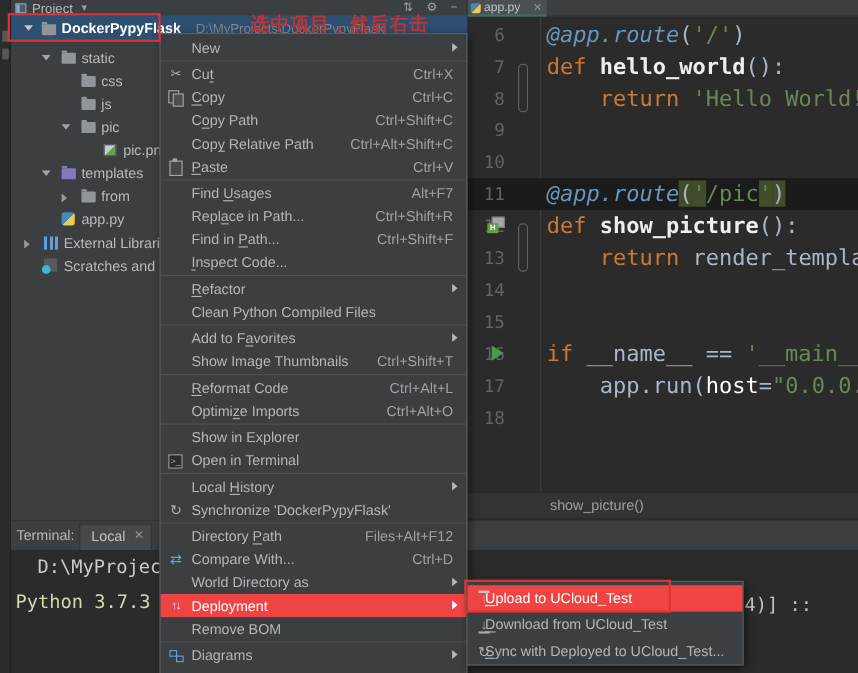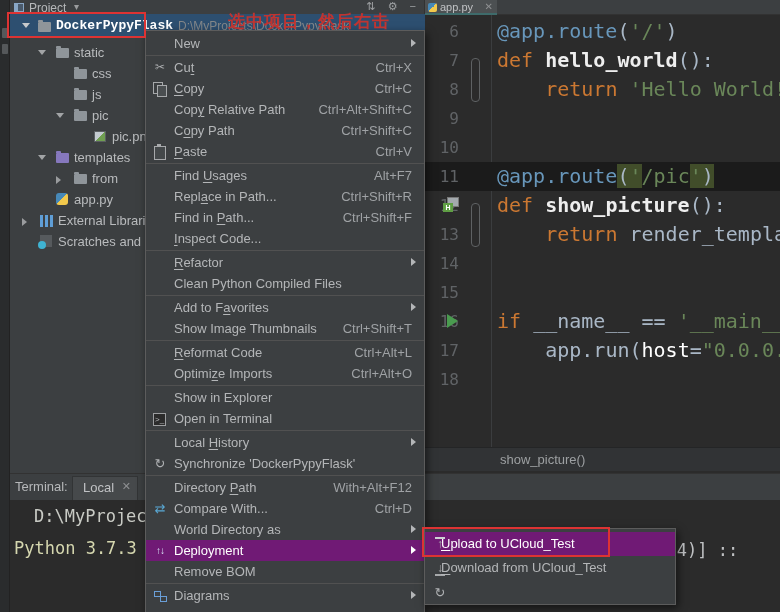--- a/index.html
+++ b/index.html
@@ -17,21 +17,21 @@
   .ph-icon{position:absolute;left:4px;top:3px;width:10px;height:9px;border:1px solid #88a6c5;background:#4a5a6b;}
   .ph-icon::before{content:"";position:absolute;left:0;top:0;width:3px;height:7px;background:#88a6c5;}
   .ph-title{position:absolute;left:19px;top:1px;}
   .ph-caret{position:absolute;left:64px;top:1px;color:#9a9c9e;font-size:10px;}
   .ph-right{position:absolute;right:8px;top:0;color:#9da0a2;font-size:11px;}
   .ph-right span{margin-left:9px;cursor:default;}
 
   .root-row{position:absolute;left:0;top:14px;width:415px;height:24px;background:#2d4f70;}
   .root-arrow{position:absolute;left:12px;top:9px;width:0;height:0;border-left:4px solid transparent;border-right:4px solid transparent;border-top:5px solid #c7c9cb;}
   .root-folder{position:absolute;left:28px;top:8px;}
-  .root-label{position:absolute;left:46px;top:4px;font-weight:bold;color:#ffffff;font-size:13px;font-family:Liberation Mono, monospace;}
+  .root-label{position:absolute;left:46px;top:4px;font-weight:bold;color:#ffffff;font-size:13px;}
   .root-path{position:absolute;left:168px;top:5px;color:#83878a;font-size:12px;white-space:nowrap;}
 
   .trow{position:absolute;left:0;width:415px;height:21px;}
   .tarr{position:absolute;top:8px;}
   .tarr-d{width:0;height:0;border-left:4px solid transparent;border-right:4px solid transparent;border-top:5px solid #a2a4a6;}
   .tarr-r{width:0;height:0;border-top:4px solid transparent;border-bottom:4px solid transparent;border-left:5px solid #9a9c9e;}
   .tlabel{position:absolute;top:3px;color:#b9bbbd;white-space:nowrap;}
   .ti{position:absolute;top:6px;width:13px;height:10px;}
   .ti-folder,.ti-folder-purple{background:#8f959a;border-radius:1px;}
   .ti-folder::before,.ti-folder-purple::before{content:"";position:absolute;left:0;top:-2px;width:5px;height:2px;background:inherit;border-radius:1px 1px 0 0;}
@@ -54,21 +54,21 @@
   .cl{position:absolute;left:0;width:355px;height:29px;line-height:29px;}
   .cl-hl{background:#1b1b1b;}
   .lnum{position:absolute;left:0;width:34px;text-align:right;color:#606366;font-size:16px;}
   .gi{position:absolute;left:22px;top:7px;}
   .i-run{width:0;height:0;border-top:7px solid transparent;border-bottom:7px solid transparent;border-left:11px solid #4a9b4f;top:7px;}
   .g-img{width:16px;height:15px;top:6px;left:18px;}
   .g-img::before{content:"";position:absolute;right:0;top:0;width:10px;height:8px;background:#a3a9ad;border:1px solid #777;}
   .g-img::after{content:"H";position:absolute;left:0;bottom:0;width:10px;height:9px;background:#5f9e44;color:#fff;
       font-size:7px;line-height:9px;text-align:center;font-family:"Liberation Sans",sans-serif;font-weight:bold;}
   .ct{position:absolute;left:72px;white-space:pre;}
-  .tk-deco{color:#6897bb;}
+  .tk-deco{color:#6897bb;font-style:italic;}
   .tk-kw{color:#cc7832;}
   .tk-str{color:#6a8759;}
   .tk-fn{color:#eeeeee;font-weight:bold;}
   .tk-pl{color:#a9b7c6;}
   .tk-par{color:#ffffff;}
   .tk-hlb{background:#414d2a;}
   .fold{position:absolute;left:46px;width:9px;height:44px;border:1px solid #5e6163;border-radius:4px;}
   .breadcrumb{position:absolute;left:0;top:447px;width:355px;height:24px;background:#313335;border-top:1px solid #242526;}
   .breadcrumb span{position:absolute;left:75px;top:4px;color:#9da0a2;font-size:13px;}
 
@@ -82,21 +82,21 @@
   .t-body{position:absolute;left:0;top:26px;width:770px;height:113px;background:#2b2b2b;
       font-family:"DejaVu Sans Mono","Liberation Mono",monospace;font-size:17px;}
   .t-line1{position:absolute;left:4px;top:6px;color:#c9cbc5;margin-left:20px;}
   .t-line2{position:absolute;left:4px;top:38px;color:#d5d7af;}
   .t-frag{position:absolute;left:636px;top:40px;color:#bfc1c3;}
 
   
   .menu{position:absolute;left:145px;top:30px;width:280px;background:#3c3f41;border:1px solid #5c5c5c;
        box-shadow:2px 3px 8px rgba(0,0,0,.55);padding-top:2px;z-index:10;}
   .mi-row{position:relative;height:21px;line-height:21px;font-size:13px;color:#b4b6b8;}
-  .mi-row.hl{background:#701a75;color:#ffffff;}
+  .mi-row.hl{background:#ef4444;color:#ffffff;}
   .mlabel{position:absolute;left:28px;white-space:nowrap;}
   .mlabel u{text-underline-offset:2px;}
   .mshort{position:absolute;right:12px;color:#9fa2a5;}
   .marr{position:absolute;right:8px;top:6px;width:0;height:0;border-top:4px solid transparent;border-bottom:4px solid transparent;border-left:5px solid #b4b6b8;}
   .mi-row.hl .marr{border-left-color:#ffffff;}
   .msep{height:1px;background:#515151;margin:1px 0;}
   .mic{position:absolute;left:6px;top:3px;width:16px;height:15px;text-align:center;color:#aeb0b2;font-size:12px;line-height:15px;}
   .ic-cut::before{content:"\2702";}
   .ic-copy::before{content:"";position:absolute;left:1px;top:1px;width:8px;height:10px;border:1px solid #a7a9ab;background:#3c3f41;}
   .ic-copy::after{content:"";position:absolute;left:5px;top:4px;width:8px;height:10px;border:1px solid #a7a9ab;background:#4a4e50;}
@@ -303,27 +303,27 @@
         <span class="mlabel">Cu<u>t</u></span>
         <span class="mshort">Ctrl+X</span>
       </div>
       <div class="mi-row">
         <span class="mic ic-copy"></span>
         <span class="mlabel"><u>C</u>opy</span>
         <span class="mshort">Ctrl+C</span>
       </div>
       <div class="mi-row">
         <span class="mic"></span>
+        <span class="mlabel">C<u>o</u>py Path</span>
+        <span class="mshort">Ctrl+Shift+C</span>
+      </div>
+      <div class="mi-row">
+        <span class="mic"></span>
         <span class="mlabel">Cop<u>y</u> Relative Path</span>
         <span class="mshort">Ctrl+Alt+Shift+C</span>
-      </div>
-      <div class="mi-row">
-        <span class="mic"></span>
-        <span class="mlabel">C<u>o</u>py Path</span>
-        <span class="mshort">Ctrl+Shift+C</span>
       </div>
       <div class="mi-row">
         <span class="mic ic-paste"></span>
         <span class="mlabel"><u>P</u>aste</span>
         <span class="mshort">Ctrl+V</span>
       </div>
       <div class="msep"></div>
       <div class="mi-row">
         <span class="mic"></span>
         <span class="mlabel">Find <u>U</u>sages</span>
@@ -391,21 +391,21 @@
         <span class="marr"></span>
       </div>
       <div class="mi-row">
         <span class="mic ic-sync"></span>
         <span class="mlabel">Synchronize 'DockerPypyFlask'</span>
       </div>
       <div class="msep"></div>
       <div class="mi-row">
         <span class="mic"></span>
         <span class="mlabel">Directory <u>P</u>ath</span>
-        <span class="mshort">With+Alt+F12</span>
+        <span class="mshort">Files+Alt+F12</span>
       </div>
       <div class="mi-row">
         <span class="mic ic-compare"></span>
         <span class="mlabel">Compare With...</span>
         <span class="mshort">Ctrl+D</span>
       </div>
       <div class="mi-row">
         <span class="mic"></span>
         <span class="mlabel">World Directory as</span>
         <span class="marr"></span>
@@ -434,20 +434,21 @@
       <div class="mi-row hl">
         <span class="mic ic-upload"></span>
         <span class="mlabel"><u>U</u>pload to UCloud_Test</span>
       </div>
       <div class="mi-row">
         <span class="mic ic-download"></span>
         <span class="mlabel"><u>D</u>ownload from UCloud_Test</span>
       </div>
       <div class="mi-row">
         <span class="mic ic-sync"></span>
+        <span class="mlabel"><u>S</u>ync with Deployed to UCloud_Test...</span>
       </div>
     </div>
 
   <div class="anno-box box1"></div>
   <div class="anno-box box2"></div>
   <div class="anno-tip">选中项目，然后右击</div>
 
 </div>
 
 </body></html>

